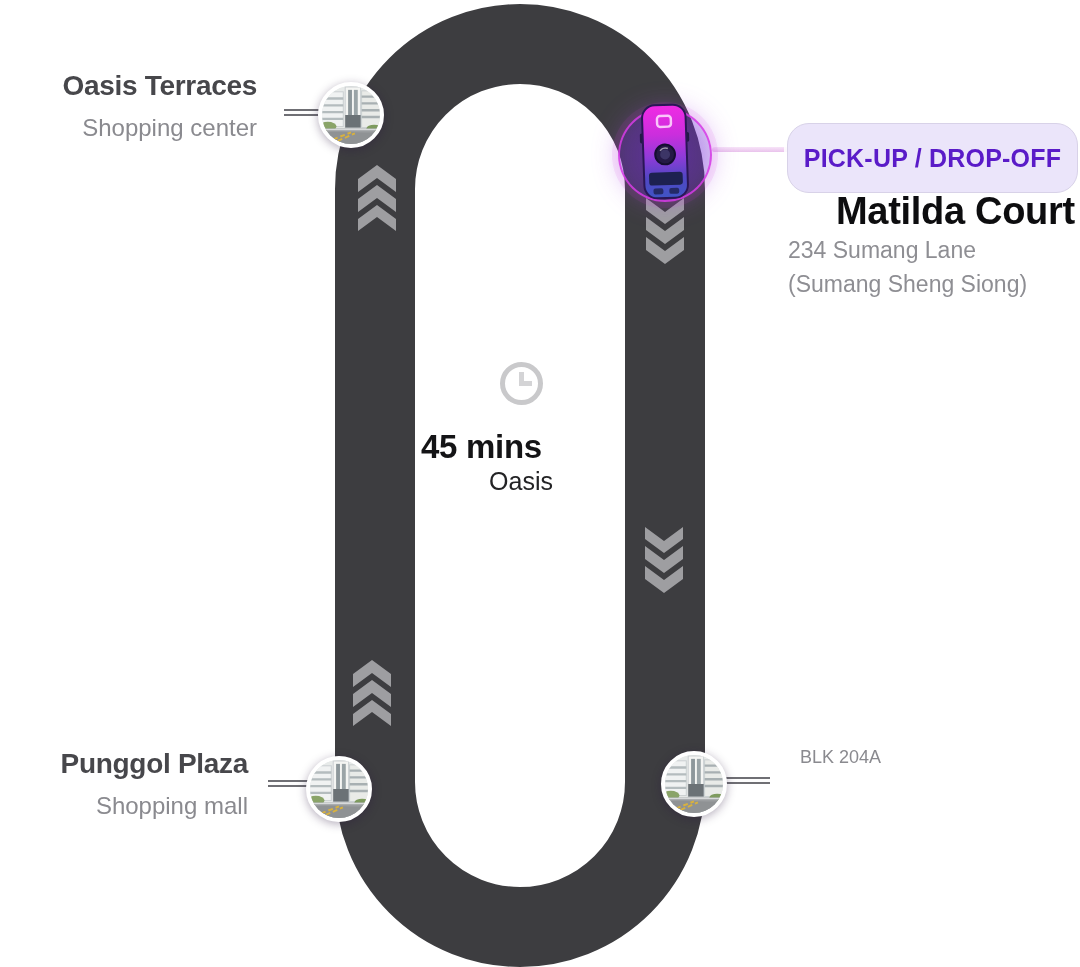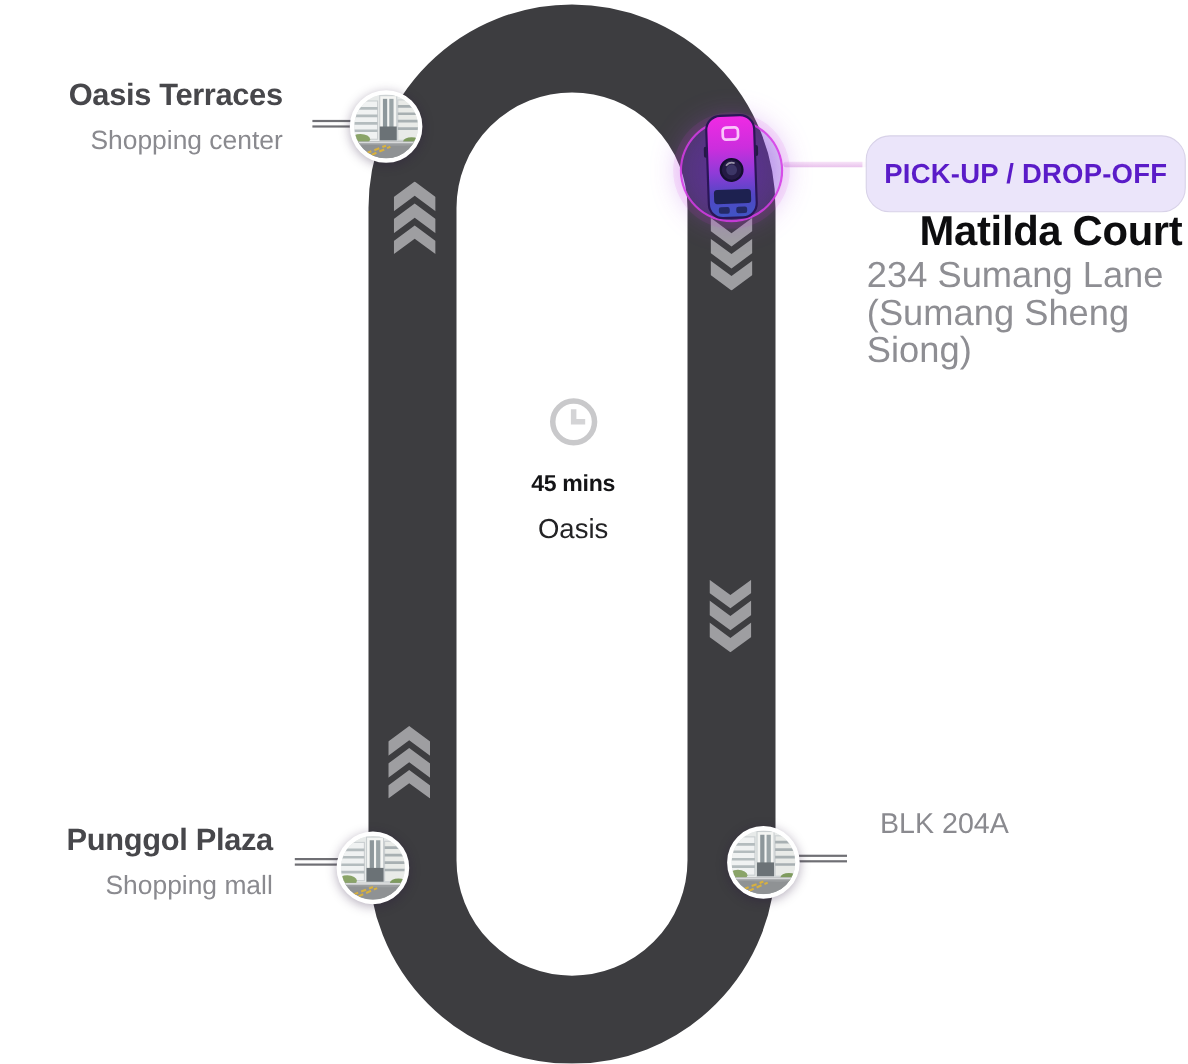--- a/index.html
+++ b/index.html
@@ -23,22 +23,22 @@
   .chev{position:absolute;width:38px;height:66px;}
   .chev.down{transform:rotate(180deg);}
   .chev svg{display:block;width:100%;height:100%;}
   .chev-a{left:358px;top:165px;}
   .chev-b{left:646px;top:198px;}
   .chev-c{left:645px;top:527px;}
   .chev-d{left:353px;top:660px;}
 
   
   .clock{position:absolute;left:498px;top:360px;width:47px;height:47px;}
-  .duration{position:absolute;left:421px;top:428px;width:200px;text-align:center;
-            font-size:21px;font-weight:700;color:var(--duration_text);letter-spacing:-0.3px;}
+  .duration{position:absolute;left:421px;top:428px;width:200px;
+            font-size:33px;font-weight:700;color:var(--duration_text);letter-spacing:-0.3px;}
   .ride{position:absolute;left:421px;top:467px;width:200px;text-align:center;
         font-size:25px;color:#232325;}
 
   
   .stop-circle{position:absolute;width:66px;height:66px;border-radius:50%;
                border:4px solid #ffffff;overflow:hidden;background:#e7eae9;
                box-shadow:0 2px 10px rgba(40,20,60,0.35);}
   .stop-circle svg{display:block;width:100%;height:100%;}
   .circ-oasis{left:318px;top:82px;}
   .circ-plaza{left:306px;top:756px;}
@@ -62,30 +62,30 @@
   .bus svg{display:block;width:100%;height:100%;}
 
   
   .stop-label{position:absolute;}
   .stop-label .nm{font-size:28px;font-weight:700;color:var(--stop_name);letter-spacing:-0.3px;}
   .stop-label .sb{font-size:24px;color:var(--stop_sub);margin-top:12px;}
   .lbl-oasis{right:823px;top:70px;text-align:right;width:280px;}
   .lbl-plaza{right:832px;top:748px;text-align:right;width:280px;}
   .lbl-clover{left:800px;top:733px;width:140px;text-align:left;}
   .lbl-clover .nm{color:#55555a;line-height:39px;}
-  .lbl-clover .sb{font-size:26px;margin-top:0;}
+  .lbl-clover .sb{font-size:18px;margin-top:14px;}
 
   .badge{position:absolute;left:787px;top:123px;width:291px;height:70px;
          background:var(--badge_bg);border:1px solid var(--badge_border);border-radius:22px;
          display:flex;align-items:center;justify-content:center;
          font-size:25px;font-weight:600;color:var(--badge_text);letter-spacing:0.2px;
          box-shadow:0 0 0 3px rgba(255,255,255,0.85);}
   .pickup-name{position:absolute;left:788px;top:190px;font-size:38px;font-weight:700;
                color:var(--pickup_name);letter-spacing:-0.3px;margin-left:48px;}
-  .pickup-addr{position:absolute;left:788px;top:233px;font-size:33px;color:#8e8e93;line-height:34px;}
+  .pickup-addr{position:absolute;left:788px;top:233px;font-size:23px;color:#8e8e93;line-height:34px;}
 </style>
 </head>
 <body>
 
 <div class="canvas">
 
   <div class="road"></div>
 
   <div class="chev chev-a">
     <svg viewBox="0 0 38 66">

